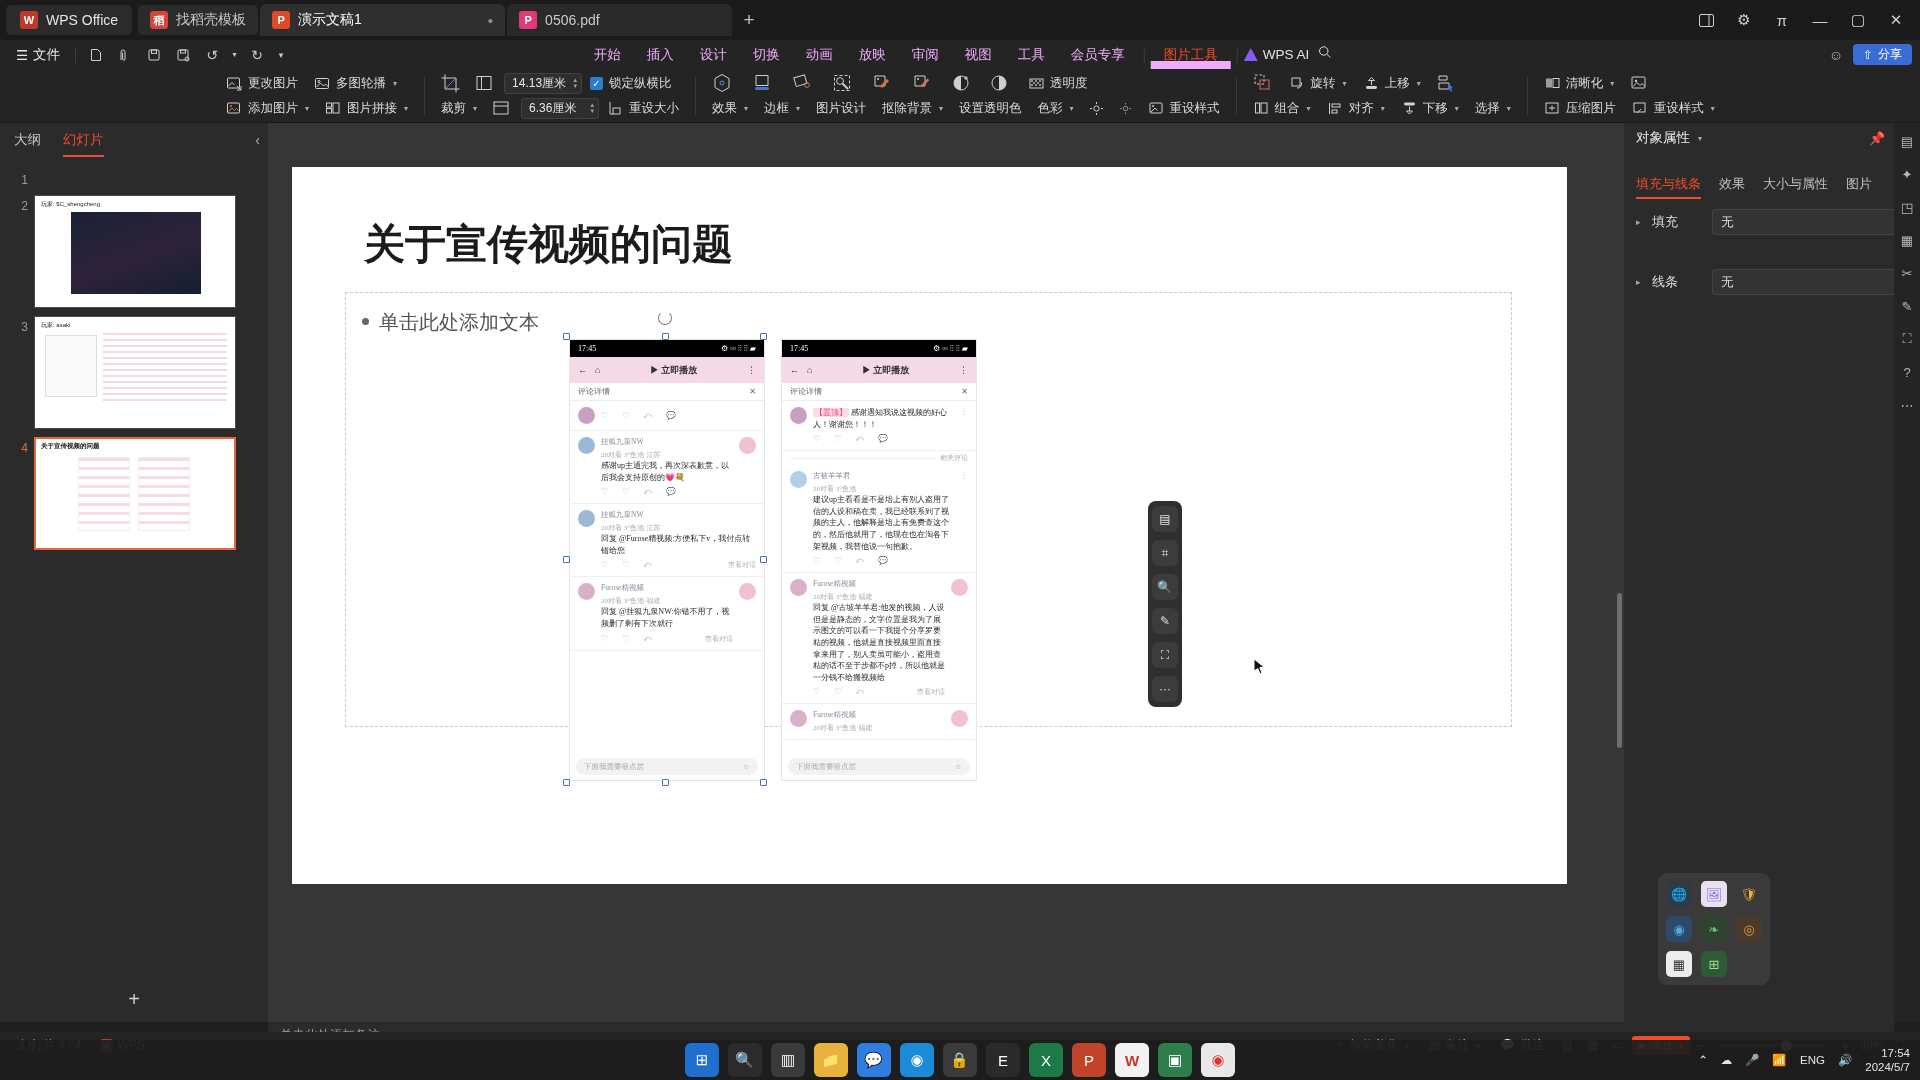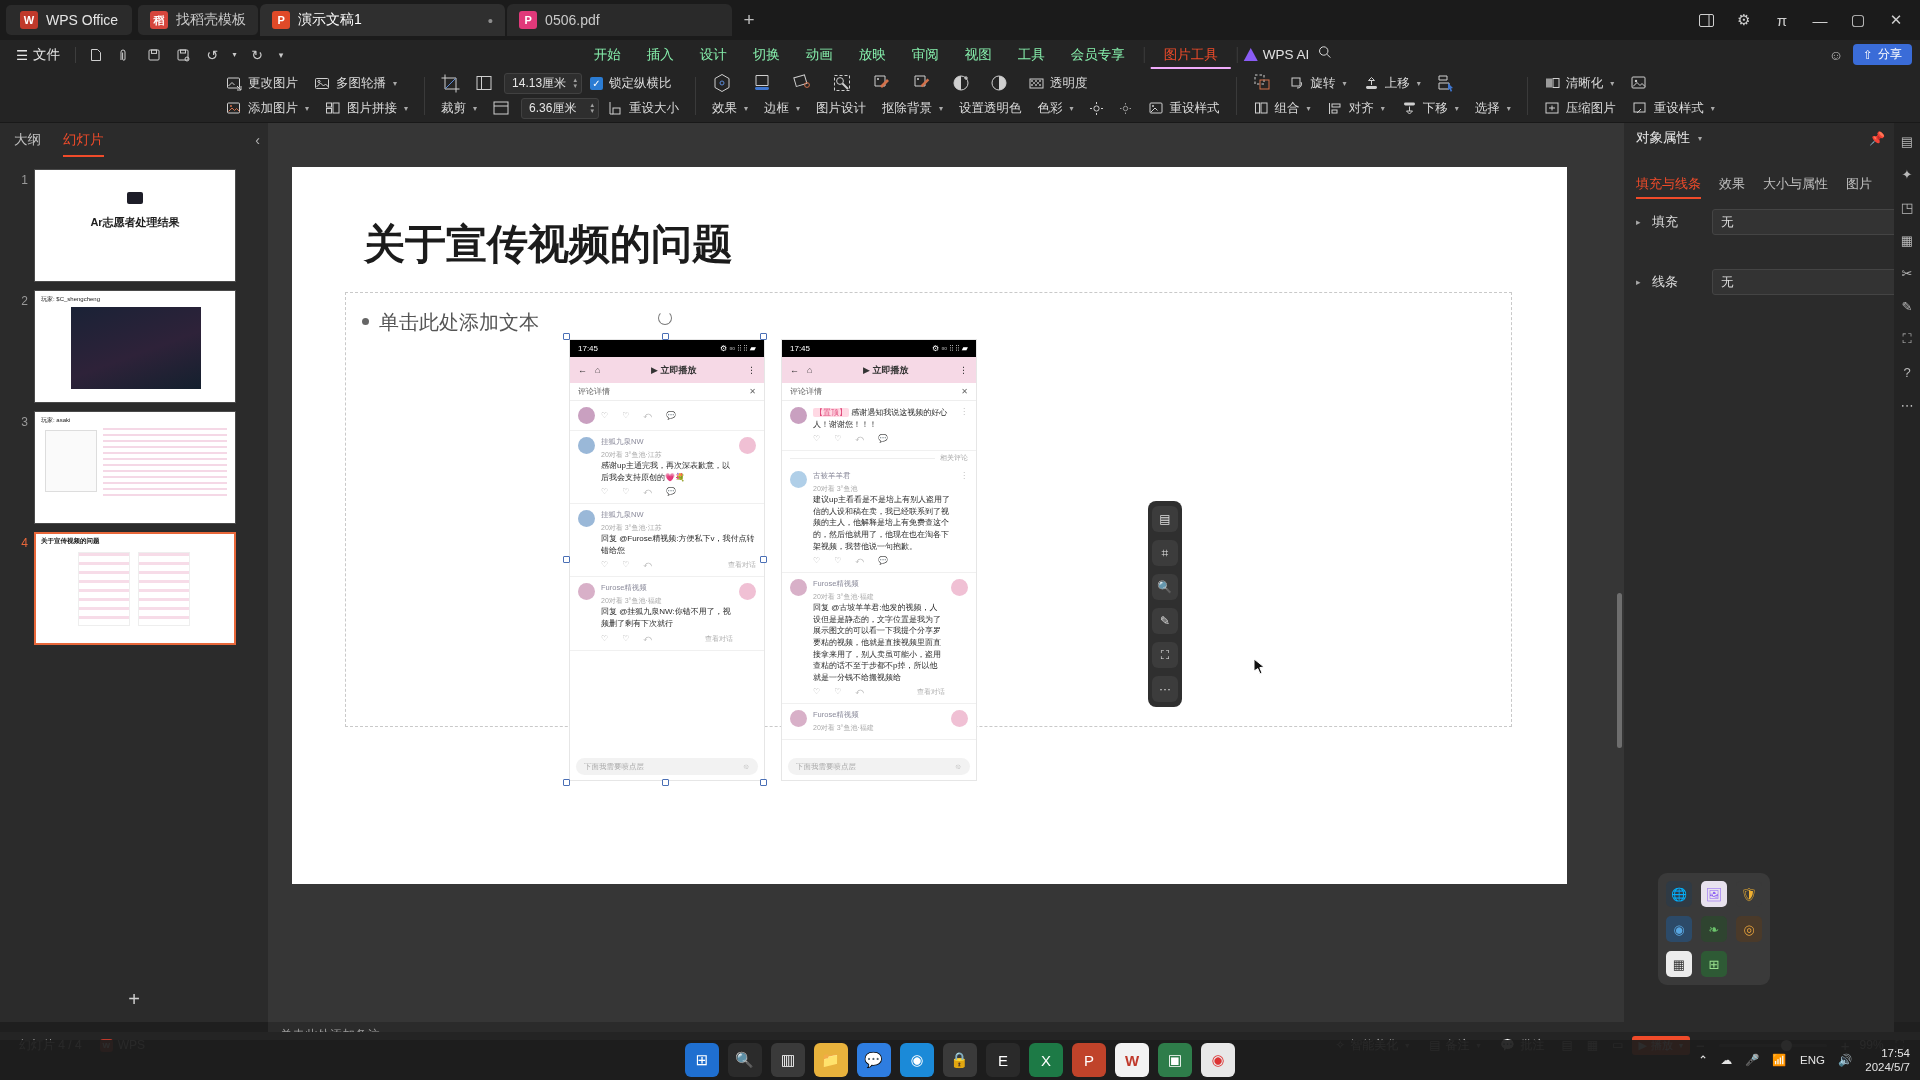--- a/index.html
+++ b/index.html
@@ -45,22 +45,22 @@
 
   
   #menurow{ height:29px; background:#242424; display:flex; align-items:center; padding:0 8px; position:relative;}
   .qa{ display:flex; align-items:center; gap:3px; }
   .qa .qitem{ width:26px;height:24px;display:flex;align-items:center;justify-content:center;
     color:#cacaca;font-size:14px;border-radius:3px;}
   .filebtn{ display:flex;align-items:center;gap:5px;padding:0 8px;height:24px;
     color:#e6e6e6;font-size:13.5px; }
   .vdiv{ width:1px;height:16px;background:#3d3d3d;margin:0 7px; }
   #menus{ position:absolute; left:50%; transform:translateX(-50%); display:flex; align-items:center; height:29px;}
-  .menu{ padding:0 13px; height:29px; line-height:29px; font-size:13.5px; color:#86efac; }
-  .menu.active{ color:#f04b2a; border-bottom:2px solid #f0abfc; }
+  .menu{ padding:0 13px; height:29px; line-height:29px; font-size:13.5px; color:#f0abfc; }
+  .menu.active{ color:#f04b2a; border-bottom:8px solid #f0abfc; }
   .menu-right{ position:absolute; right:8px; display:flex; align-items:center; gap:10px; height:29px;}
   .wpsai{ display:flex;align-items:center;gap:5px;font-size:13.5px;color:#e2e2e2; }
   .ai-tri{ width:0;height:0;border-left:7px solid transparent;border-right:7px solid transparent;
     border-bottom:13px solid #8a5cf5; }
 
   
   #ribbon{ height:54px; background:#242424; display:flex; align-items:center;
            padding:0 6px; border-bottom:1px solid #191919; position:relative;}
   .rgrp{ display:flex; flex-direction:column; justify-content:center; height:52px; }
   .rrow{ display:flex; align-items:center; height:25px; }
@@ -149,21 +149,21 @@
            border:1px dashed #c9c9c9; }
   .s-bullet{ position:absolute; left:16px; top:16px; font-size:20px; color:#555; display:flex; gap:10px;}
   .s-dot{ width:7px;height:7px;border-radius:50%;background:#666;margin-top:9px;}
 
   
   #imgsel{ position:absolute; left:275px; top:170px; width:196px; height:446px; }
   .handle{ position:absolute; width:7px;height:7px;border:1px solid #4a6fb5;background:#fff;border-radius:1px;}
   .rot{ position:absolute; left:50%; margin-left:-7px; top:-26px; width:14px;height:14px;
         border:1.4px solid #7a7a7a; border-radius:50%; border-top-color:transparent;}
 
-  .phone{ position:absolute; background:#fff; overflow:hidden; }
+  .phone{ position:absolute; background:#fff; overflow:hidden;font-family:Liberation Serif, serif; }
   .ph-status{ height:17px; background:#000; color:#fff; font-size:8px; display:flex;
               align-items:center; justify-content:space-between; padding:0 8px;}
   .ph-bar{ height:26px; background:#f6d9e6; display:flex; align-items:center; padding:0 8px;
            font-size:9px; color:#333; gap:8px;}
   .cmt{ display:flex; gap:6px; padding:6px 8px; border-bottom:1px solid #f0f0f0; }
   .av{ width:17px;height:17px;border-radius:50%;flex:none;}
   .cmt-b{ flex:1; }
   .nm{ font-size:7.5px; color:#8a8a9a; }
   .tx{ font-size:8px; color:#2a2a2a; line-height:1.45; }
   .meta{ font-size:7px; color:#aaa; margin-top:3px; }
@@ -638,24 +638,20 @@
   <div id="slidepanel">
     <div class="sp-tabs">
       <div class="sp-tab">大纲</div>
       <div class="sp-tab active">幻灯片</div>
       <div class="sp-collapse">‹</div>
     </div>
     <div class="sp-list">
 
       <div class="sl">
         <div class="sl-num">1</div>
-        <div class="sl-thumb">
-          <div style="position:absolute;left:50%;top:22px;transform:translateX(-50%);width:16px;height:12px;background:#1d1d28;border-radius:2px;"></div>
-          <div style="position:absolute;left:0;right:0;top:45px;text-align:center;font-size:11px;font-weight:bold;color:#1d1d1d;">Ar志愿者处理结果</div>
-        </div>
       </div>
 
       <div class="sl">
         <div class="sl-num">2</div>
         <div class="sl-thumb">
           <div style="position:absolute;left:6px;top:4px;font-size:6px;color:#222;">玩家: $C_shengcheng</div>
           <div style="position:absolute;left:36px;top:16px;width:130px;height:82px;background:linear-gradient(160deg,#1a2236,#2e2239 55%,#14202e);"></div>
         </div>
       </div>
 

